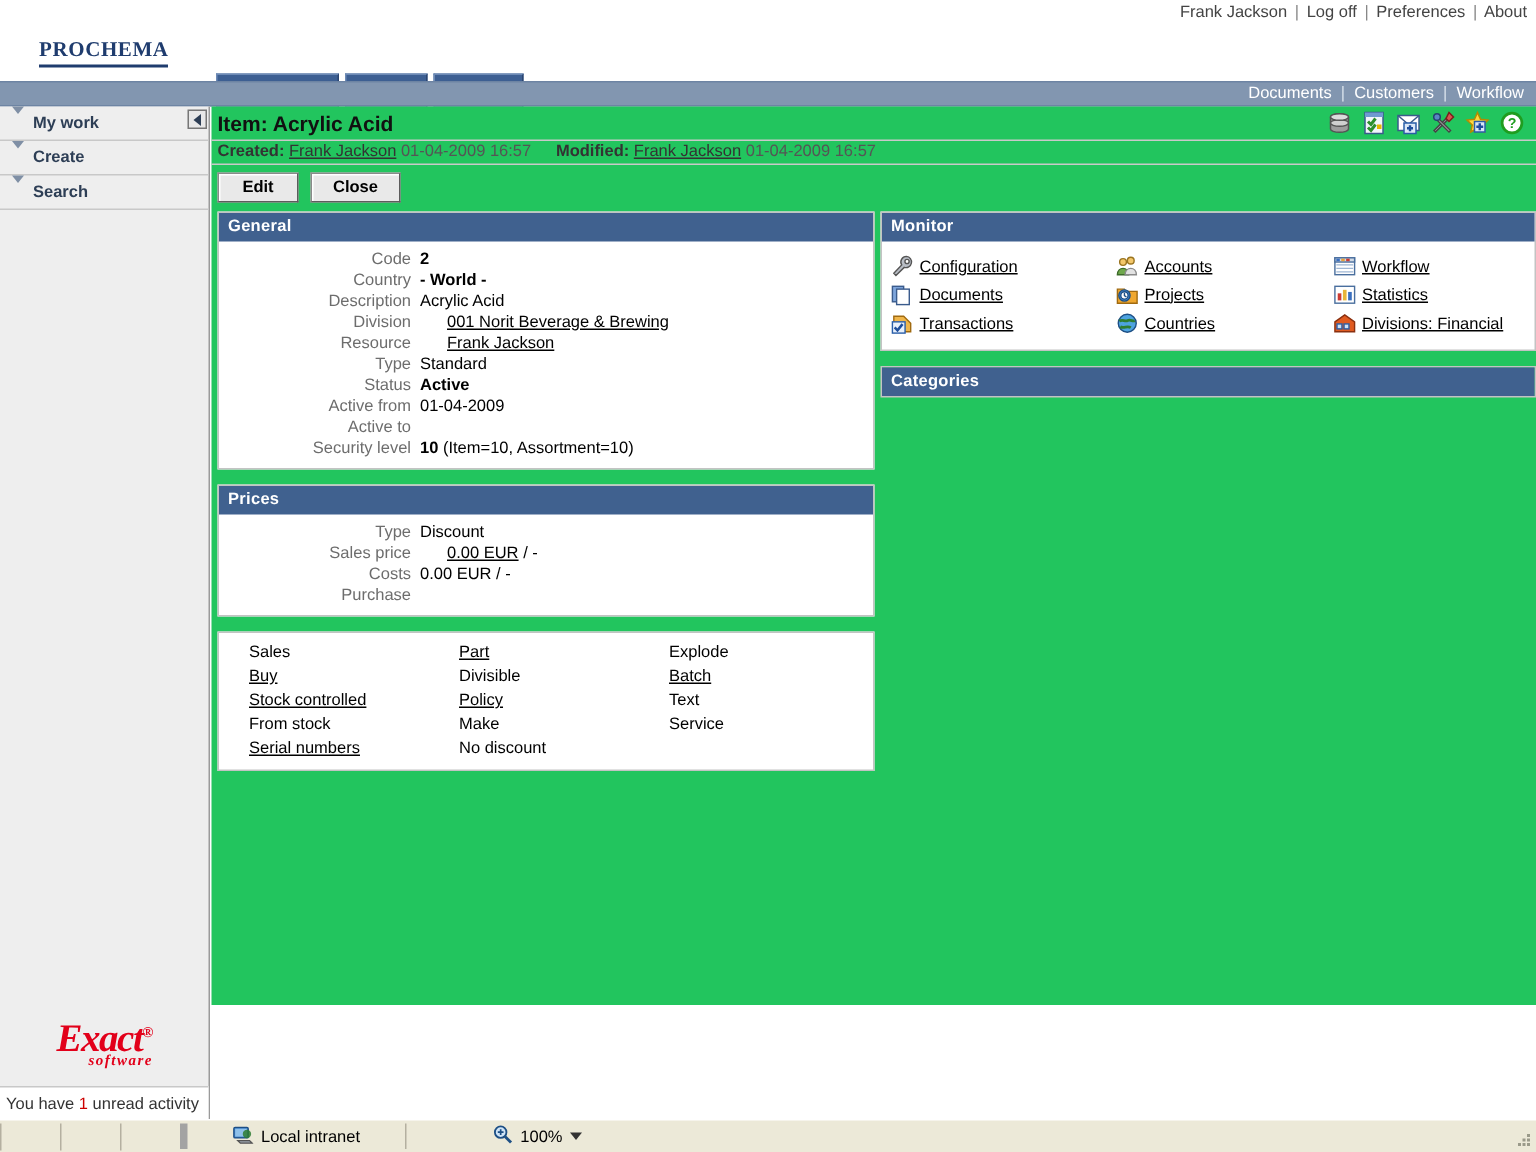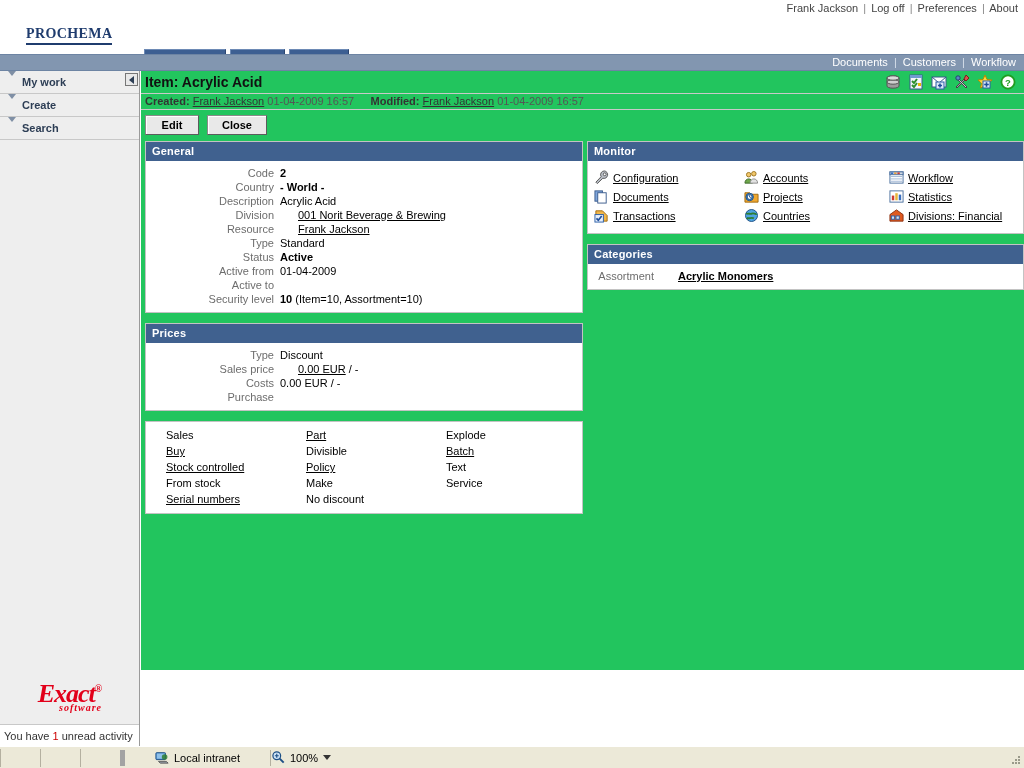--- a/index.html
+++ b/index.html
@@ -276,21 +276,21 @@
   }
   .sb-cell { height: 18px; border-left: 1px solid #b4b0a0; border-right: 1px solid #ffffff; }
   .sb-done { padding-left: 5px; width: 620px; }
   .sb-zone {
     width: 150px; display: flex; align-items: center; gap: 5px;
     justify-content: center;
     border-left: 5px solid #a3a3a3;
   }
   .sb-zoom {
     width: 118px; display: flex; align-items: center; gap: 5px;
-    justify-content: flex-start;
+    justify-content: flex-end;
     border-left: 1px solid #b4b0a0;
   }
   .sb-grip {
     position: absolute; right: 2px; bottom: 2px;
     width: 12px; height: 12px;
   }
   .mini-seps { display: flex; }
   .mini-seps div { width: 40px; height: 18px; border-left: 1px solid #b4b0a0; }
   .tri-down {
     width: 0; height: 0;
@@ -649,30 +649,20 @@
                 </span>
                 <a href="#">Divisions: Financial</a>
               </div>
 
             </div>
           </div>
         </div>
 
         <div class="panel">
           <div class="panel-head">Categories</div>
-          <div class="panel-body">
-            <table class="kv">
-              <tbody>
-                  <tr>
-                <td class="k" style="width:72px">Assortment</td>
-                <td class="v"><a href="#" class="val-bold">Acrylic Monomers</a></td>
-              </tr>
-            </tbody>
-              </table>
-          </div>
         </div>
 
       </div>
 
     </div>
   </div>
 
   <div class="statusbar">
     <div class="mini-seps">
       <div></div>

